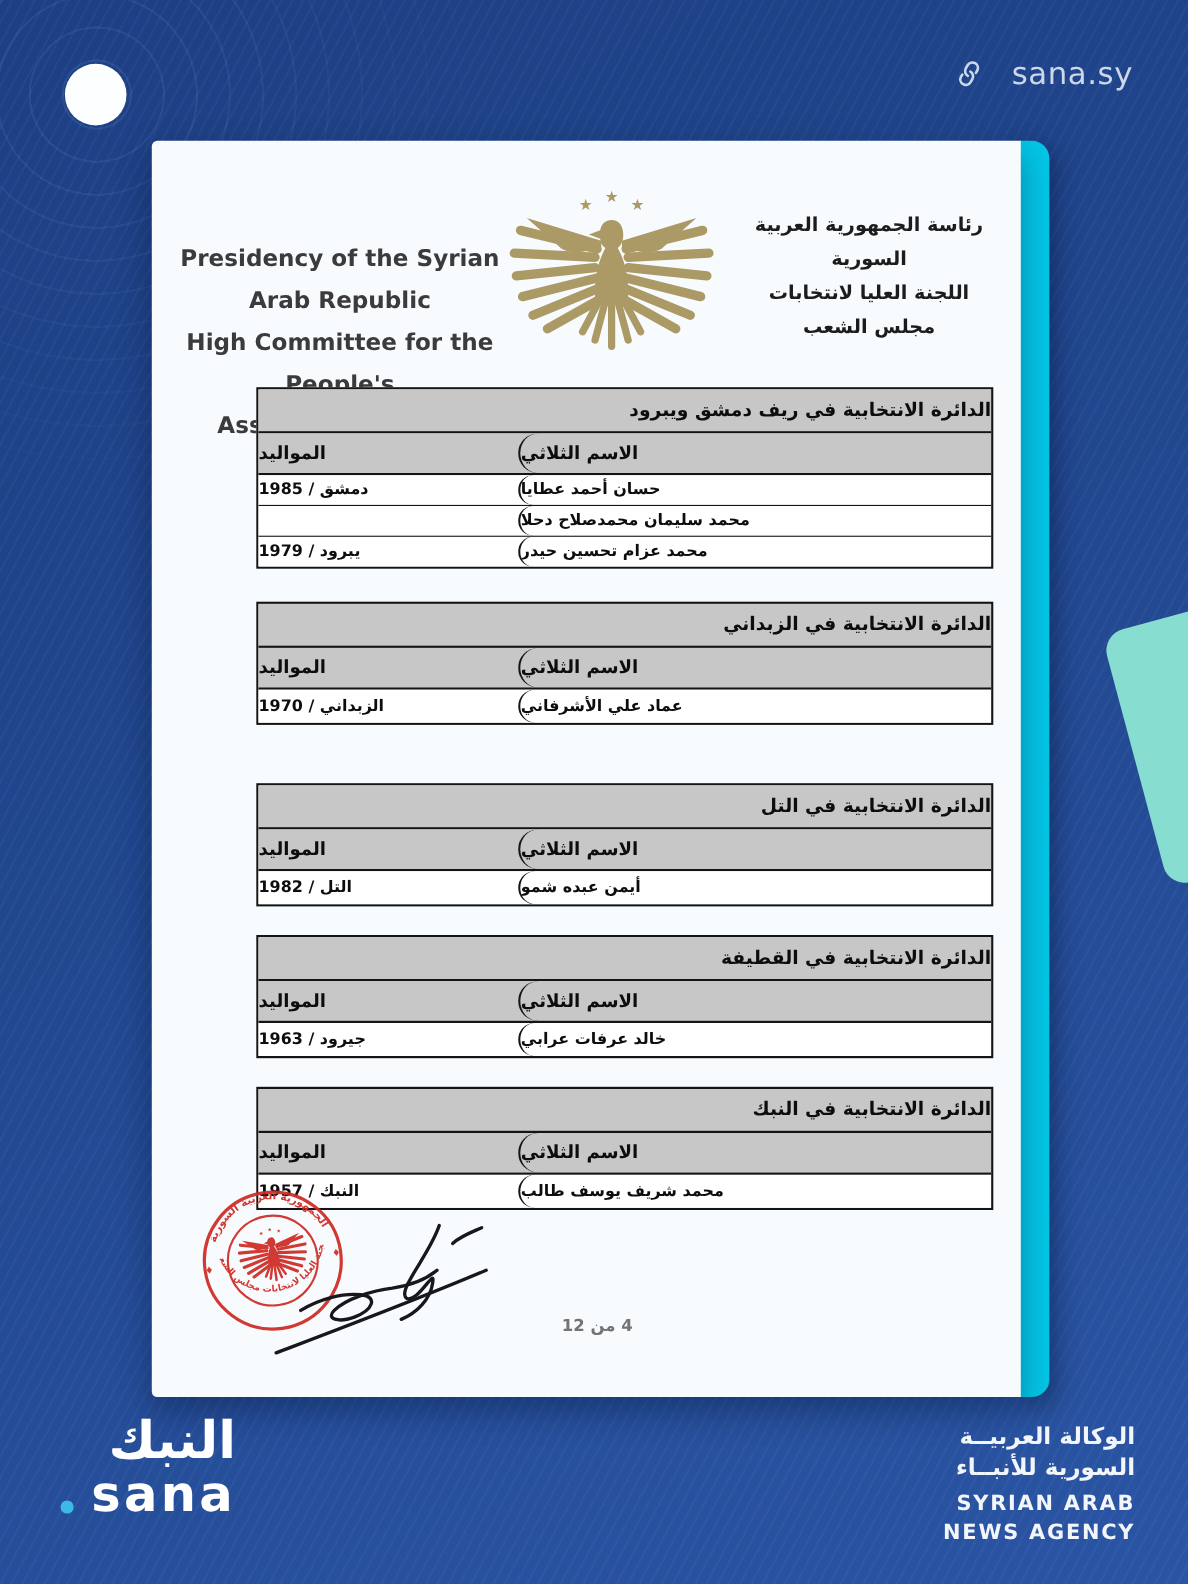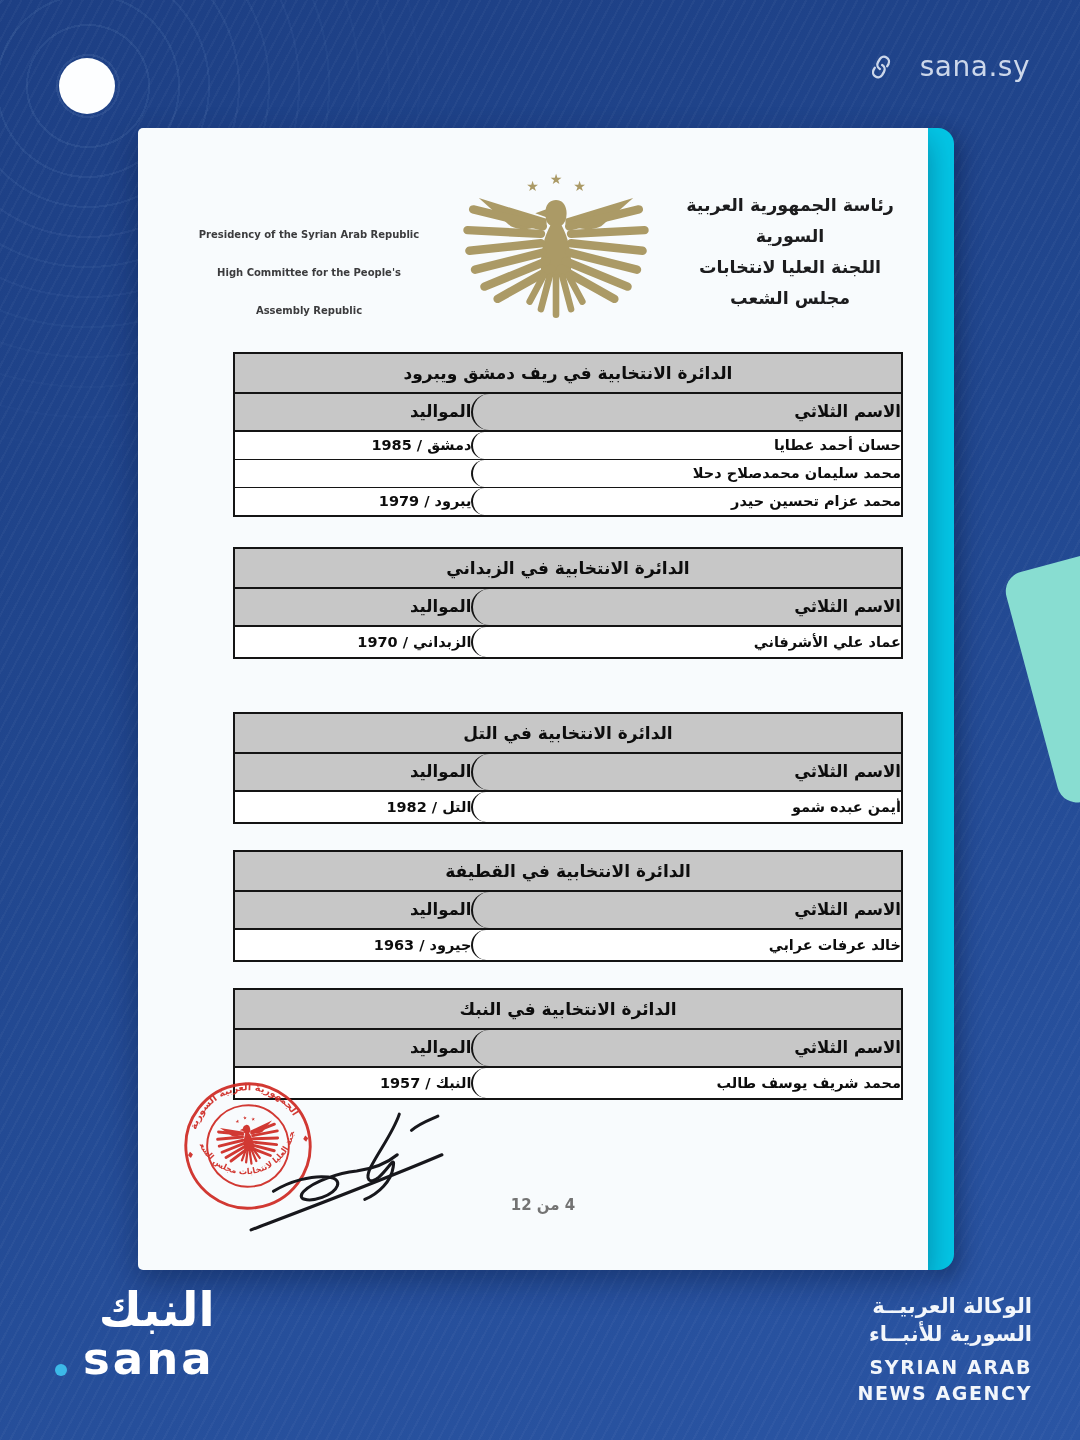--- a/index.html
+++ b/index.html
@@ -26,33 +26,33 @@
   .mint-card{position:absolute;left:1028px;top:542px;width:240px;height:238px;background:#88ddd1;
     border-radius:20px;transform:rotate(-15deg);z-index:1;}
 
   .page-strip{position:absolute;left:924px;top:128px;width:30px;height:1142px;background:#04c6e6;
     border-radius:4px 16px 16px 4px;z-index:2;box-shadow:6px 8px 22px rgba(3,15,45,.38);}
   .page{position:absolute;left:138px;top:128px;width:790px;height:1142px;background:#f8fbfd;
     border-radius:5px 0 0 5px;z-index:2;box-shadow:0 12px 30px rgba(3,15,45,.35);}
 
   
   .hdr-en{position:absolute;left:16px;top:88px;width:310px;text-align:center;color:#3b3b3d;
-    font-size:10px;font-weight:600;line-height:38px;}
+    font-size:21px;font-weight:600;line-height:38px;}
   .hdr-ar{position:absolute;right:18px;top:62px;width:240px;text-align:center;direction:rtl;color:#1c1c1e;
     font-size:17.5px;font-weight:700;line-height:31px;}
   .eagle{position:absolute;left:318px;top:40px;width:200px;height:160px;color:#ab9a66;}
 
   
   .tbl{position:absolute;left:95px;width:670px;background:#fff;border:2px solid #141414;box-sizing:border-box;direction:rtl;}
   .tbl-title{height:38px;line-height:38px;background:#c7c7c7;border-bottom:2px solid #141414;
-    text-align:center;font-weight:700;font-size:17px;color:#0d0d0d;}
+    font-weight:700;font-size:17px;color:#0d0d0d;}
   .tbl-head{display:flex;background:#c7c7c7;border-bottom:2px solid #141414;}
   .tbl-row{display:flex;background:#fff;}
   .tbl-row + .tbl-row{border-top:1.5px solid #141414;}
-  .cell{box-sizing:border-box;text-align:right;color:#0d0d0d;font-weight:700;overflow:hidden;}
+  .cell{box-sizing:border-box;text-align:left;color:#0d0d0d;font-weight:700;overflow:hidden;}
   .name-cell{width:64.5%;border-left:2px solid #141414;border-radius:18px;}
   .birth-cell{width:35.5%;}
   .tbl-head .cell{height:36px;line-height:36px;font-size:16.5px;}
   .tbl-row  .cell{font-size:14.5px;}
   .t1{top:224px;} .t1 .tbl-row .cell{height:27px;line-height:27px;}
   .t2{top:419px;} .t3{top:584px;} .t4{top:722px;} .t5{top:860px;}
   .t2 .tbl-row .cell,.t3 .tbl-row .cell,.t4 .tbl-row .cell,.t5 .tbl-row .cell{height:30px;line-height:30px;}
 
   .page-number{position:absolute;left:295px;top:1068px;width:220px;text-align:center;direction:rtl;
     font-size:15px;font-weight:700;color:#737373;}

